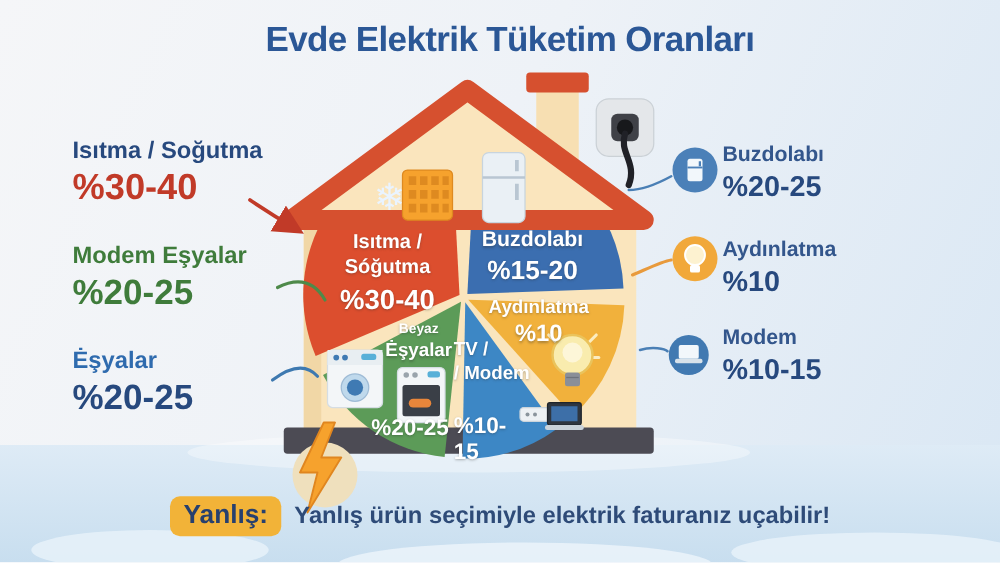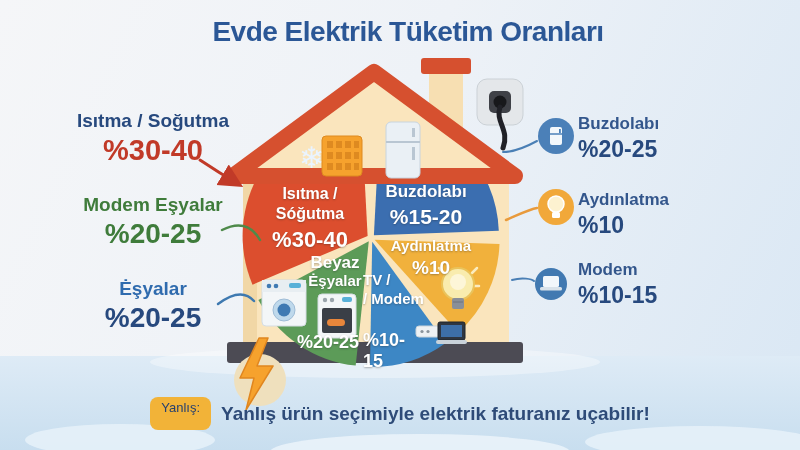--- a/index.html
+++ b/index.html
@@ -8,42 +8,42 @@
     position:relative;width:800px;height:450px;overflow:hidden;
     background:linear-gradient(115deg,#F5F6F8 0%,#EEF2F7 45%,#D9E7F4 100%);
   }
   .abs{position:absolute;}
   
   #title{
     left:16px;right:0;top:16px;text-align:center;
     font-size:28px;font-weight:bold;color:var(--title);letter-spacing:-0.5px;
   }
   
-  .lc{left:58px;width:190px;text-align:center;}
+  .lc{left:58px;width:190px;text-align:left;}
   .lc .lc-label{font-size:19px;font-weight:bold;}
   .lc .lc-value{font-size:29px;font-weight:800;margin-top:2px;}
   #lc0{top:110px;} #lc0 .lc-label{color:var(--navy);} #lc0 .lc-value{color:var(--red);}
   #lc1{top:194px;} #lc1 .lc-label{color:var(--green);} #lc1 .lc-value{color:var(--green);font-size:28px;}
   #lc2{top:278px;} #lc2 .lc-label{color:var(--blue);} #lc2 .lc-value{color:var(--navy);font-size:28px;}
   
   .rc-text{left:578px;width:210px;text-align:left;}
   .rc-label{font-size:17px;font-weight:600;color:var(--label-navy);line-height:19px;}
   .rc-value{font-size:23px;font-weight:800;color:var(--navy);margin-top:3px;}
   #rc0{top:114px;} #rc1{top:190px;} #rc2{top:260px;}
   
   .slice-label{position:absolute;text-align:center;color:#fff;
     text-shadow:0 1px 2px rgba(40,40,40,.35);}
   .sl-line{font-size:16px;font-weight:bold;line-height:20px;}
   .sl-value{font-size:21px;font-weight:800;margin-top:3px;}
   .sl-left{text-align:left;}
   
   #caption{left:0;right:0;top:397px;display:flex;justify-content:center;align-items:center;gap:10px;}
   #caption .badge{
     background:var(--badge-bg);color:var(--badge-text);
-    font-size:13px;font-weight:normal;padding:3px 11px 15px;border-radius:8px;
+    font-size:21px;font-weight:bold;padding:3px 11px 5px;border-radius:8px;
   }
   #caption .cap-text{font-size:19px;font-weight:600;color:var(--caption-text);}
   
   .roof{fill:#FAE5BD;stroke:var(--roof);}
   .wall{fill:#FAE5BD;}
   .base{fill:var(--base);}
 </style>
 </head>
 <body>
 
@@ -230,21 +230,21 @@
     <div class="sl-value" style="font-size:19px;margin-top:1px">%10</div>
   </div>
   <div class="slice-label sl-left" style="left:363px;top:270px;width:95px">
     <div class="sl-line" style="font-size:15px;line-height:19px">TV /</div>
     <div class="sl-line" style="font-size:15px;line-height:19px">/ Modem</div>
   </div>
   <div class="slice-label sl-left" style="left:363px;top:330px;width:60px">
     <div class="sl-value" style="font-size:18px;margin-top:0">%10-15</div>
   </div>
   <div class="slice-label" style="left:300px;top:254px;width:70px">
-    <div class="sl-line" style="font-size:17px;line-height:18px">Beyaz</div>
+    <div class="sl-line" style="font-size:11px;line-height:18px">Beyaz</div>
     <div class="sl-line" style="font-size:15px;line-height:18px">Ėşyalar</div>
   </div>
   <div class="slice-label" style="left:288px;top:332px;width:80px">
     <div class="sl-value" style="font-size:18px;margin-top:0">%20-25</div>
   </div>
 
   <div id="caption" class="abs">
     <span class="badge">Yanlış:</span>
     <span class="cap-text">Yanlış ürün seçimiyle elektrik faturanız uçabilir!</span>
   </div>

